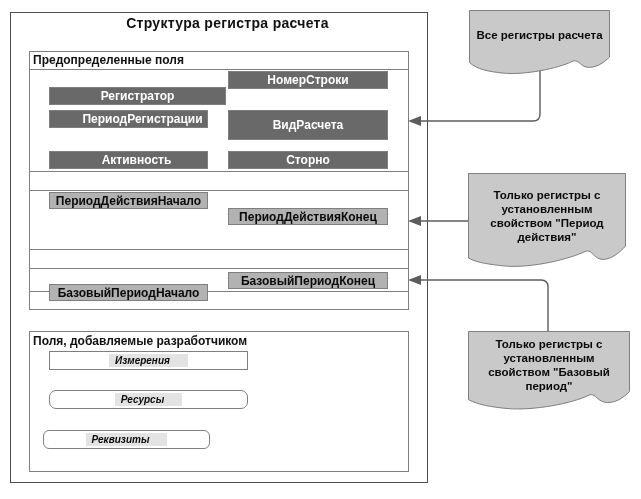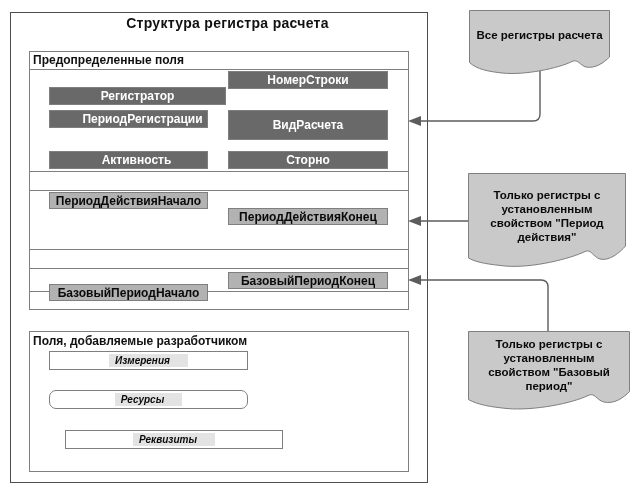--- a/index.html
+++ b/index.html
@@ -68,21 +68,21 @@
   <div class="abs fbtn light" style="left:228px;top:272px;width:160px;height:17px;">БазовыйПериодКонец</div>
 
   <div class="abs gbox" style="left:29px;top:331px;width:380px;height:141px;"></div>
   <div class="abs section-label" style="left:33px;top:334px;">Поля, добавляемые разработчиком</div>
   <div class="abs devitem" style="left:49px;top:351px;width:199px;height:19px;">
     <span>Измерения</span>
   </div>
   <div class="abs devitem" style="left:49px;top:390px;width:199px;height:19px;border-radius:7px;">
     <span>Ресурсы</span>
   </div>
-  <div class="abs devitem" style="left:65px;top:430px;width:218px;height:19px;">
+  <div class="abs devitem" style="left:43px;top:430px;width:167px;height:19px;border-radius:6px;">
     <span>Реквизиты</span>
   </div>
 
   <svg id="connectors" width="641" height="499" viewBox="0 0 641 499">
     <g stroke="#5c5c5c" stroke-width="1.4" fill="none">
       <path d="M540,69 V114 Q540,121 533,121 H420"></path>
       <path d="M468,221 H420"></path>
       <path d="M548,331 V287 Q548,280 541,280 H420"></path>
     </g>
     <g fill="#5c5c5c" stroke="none">

